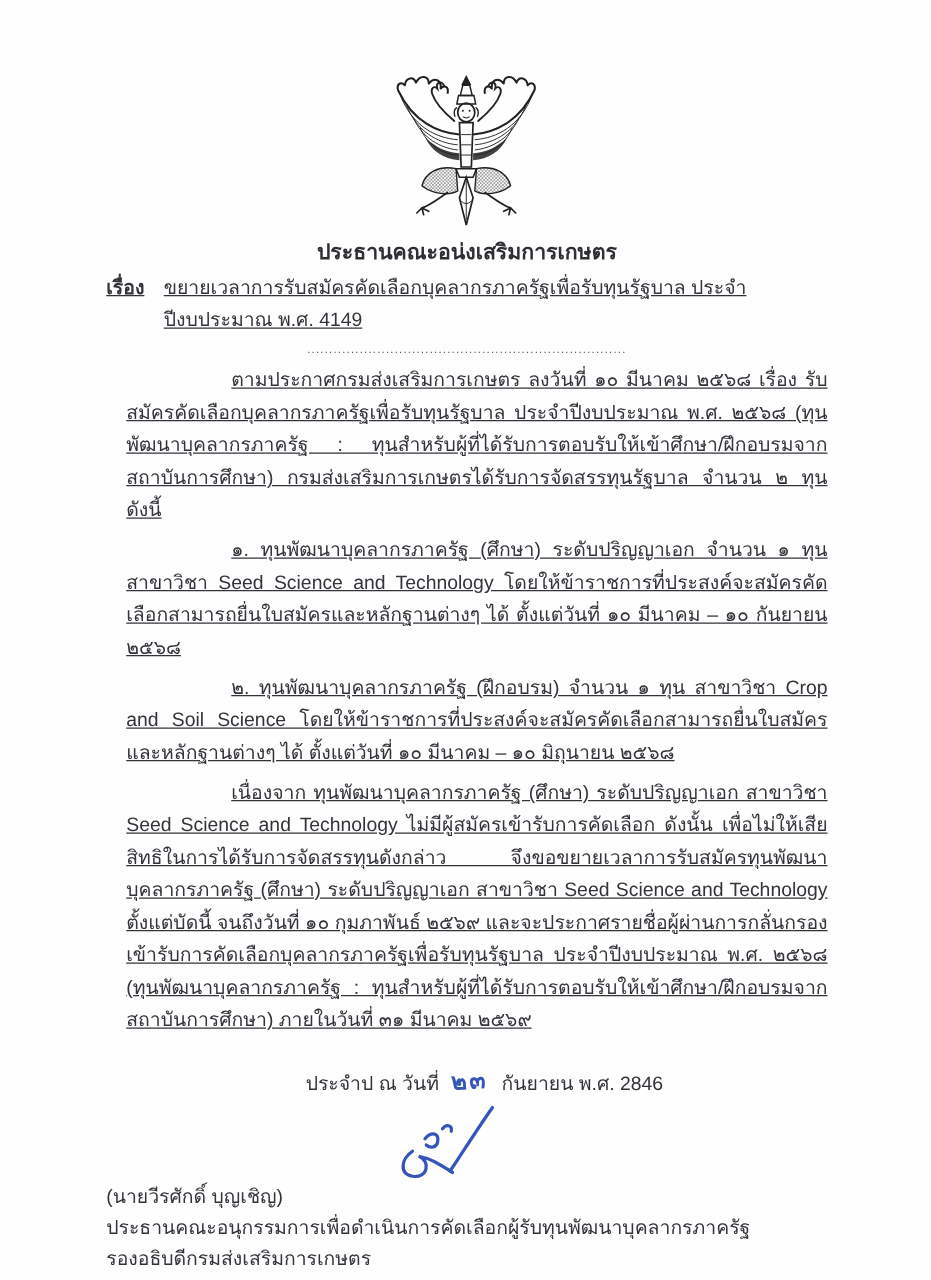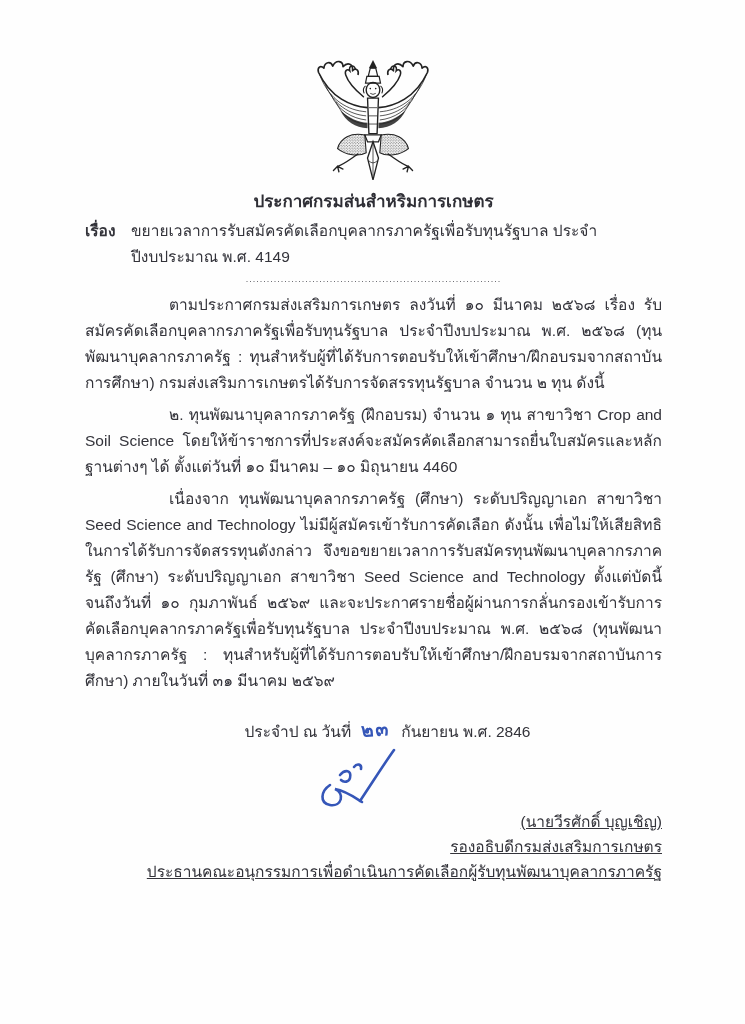--- a/index.html
+++ b/index.html
@@ -18,55 +18,56 @@
   }
   .content{
     position:absolute;top:190px;left:85px;width:577px;
     font-size:15.5px;line-height:26px;
   }
   .doc-title{
     text-align:center;
     font-size:17px;font-weight:bold;color:#2e2e35;
     margin:0 0 4px 0;line-height:24px;
   }
-  .subject-row{display:flex;margin:0;}
+  .subject-row{display:flex;margin:0;text-decoration:underline;}
   .subject-label{flex:0 0 46px;font-weight:bold;}
   .subject-lines{flex:1;}
   .subject-lines div{line-height:26px;}
   .dots{
     text-align:center;
     font-size:9px;letter-spacing:1px;color:#55555c;
     line-height:14px;margin:2px 0 6px 0;
     user-select:none;
   }
   .para{
-    margin:6px 0 0 0;
+    margin:6px 0 0 16px;
     text-align:justify;
     text-indent:84px;
+    text-decoration:underline;
   }
   .closing{margin-top:24px;}
   .date-line{
     text-align:center;
     transform:translateX(14px);
     white-space:nowrap;
   }
   .hand-day{
     display:inline-block;
     color:#3556b8;
     font-size:19px;font-weight:bold;
     transform:rotate(-4deg) translateY(-1px);
     letter-spacing:2px;
     padding:0 6px;
   }
   .signature-row{
     display:flex;justify-content:center;
     transform:translateX(-16px);
     height:62px;margin-top:2px;
   }
-  .sign-block{text-align:right;line-height:25px;margin-top:0;text-decoration:underline;}
+  .sign-block{text-align:left;line-height:25px;margin-top:0;}
   .sign-block div{margin:0;}
 </style>
 </head>
 <body>
 
 <div class="page">
 
   <div class="emblem-wrap">
     <svg width="150" height="128" viewBox="0 0 220 186" aria-hidden="true">
       <defs>
@@ -110,35 +111,36 @@
       <path d="M98,112 L122,112 L118,122 L102,122 Z" fill="none" stroke="#222" stroke-width="1.8"></path>
 
       <path d="M110,122 L102,146 L110,178 L118,146 Z" fill="none" stroke="#222" stroke-width="2"></path>
       <path d="M110,126 L110,172" stroke="#222" stroke-width="1.1"></path>
       <path d="M104,150 q6,6 12,0" fill="none" stroke="#222" stroke-width="1.1"></path>
     </svg>
   </div>
 
   <div class="content">
 
-    <div class="doc-title">ประกาศกรมส่นสำหริมการเกษตร</div>
+    <div class="doc-title">ประธานคณะอน่งเสริมการเกษตร</div>
 
     <div class="subject-row">
       <div class="subject-label">เรื่อง</div>
       <div class="subject-lines">
         <div>ขยายเวลาการรับสมัครคัดเลือกบุคลากรภาครัฐเพื่อรับทุนรัฐบาล ประจำปีงบประมาณ พ.ศ. 4149</div>
       </div>
     </div>
 
     <div class="dots">.........................................................................</div>
 
     <p class="para">ตามประกาศกรมส่งเสริมการเกษตร ลงวันที่ ๑๐ มีนาคม ๒๕๖๘ เรื่อง รับสมัครคัดเลือกบุคลากรภาครัฐเพื่อรับทุนรัฐบาล ประจำปีงบประมาณ พ.ศ. ๒๕๖๘ (ทุนพัฒนาบุคลากรภาครัฐ : ทุนสำหรับผู้ที่ได้รับการตอบรับให้เข้าศึกษา/ฝึกอบรมจากสถาบันการศึกษา) กรมส่งเสริมการเกษตรได้รับการจัดสรรทุนรัฐบาล จำนวน ๒ ทุน ดังนี้</p>
 
+    <p class="para">๑. ทุนพัฒนาบุคลากรภาครัฐ (ศึกษา) ระดับปริญญาเอก จำนวน ๑ ทุน สาขาวิชา Seed Science and Technology โดยให้ข้าราชการที่ประสงค์จะสมัครคัดเลือกสามารถยื่นใบสมัครและหลักฐานต่างๆ ได้ ตั้งแต่วันที่ ๑๐ มีนาคม – ๑๐ กันยายน ๒๕๖๘</p>
 
-    <p class="para">๒. ทุนพัฒนาบุคลากรภาครัฐ (ฝึกอบรม) จำนวน ๑ ทุน สาขาวิชา Crop and Soil Science โดยให้ข้าราชการที่ประสงค์จะสมัครคัดเลือกสามารถยื่นใบสมัครและหลักฐานต่างๆ ได้ ตั้งแต่วันที่ ๑๐ มีนาคม – ๑๐ มิถุนายน 4460</p>
+    <p class="para">๒. ทุนพัฒนาบุคลากรภาครัฐ (ฝึกอบรม) จำนวน ๑ ทุน สาขาวิชา Crop and Soil Science โดยให้ข้าราชการที่ประสงค์จะสมัครคัดเลือกสามารถยื่นใบสมัครและหลักฐานต่างๆ ได้ ตั้งแต่วันที่ ๑๐ มีนาคม – ๑๐ มิถุนายน ๒๕๖๘</p>
 
     <p class="para">เนื่องจาก ทุนพัฒนาบุคลากรภาครัฐ (ศึกษา) ระดับปริญญาเอก สาขาวิชา Seed Science and Technology ไม่มีผู้สมัครเข้ารับการคัดเลือก ดังนั้น เพื่อไม่ให้เสียสิทธิในการได้รับการจัดสรรทุนดังกล่าว จึงขอขยายเวลาการรับสมัครทุนพัฒนาบุคลากรภาครัฐ (ศึกษา) ระดับปริญญาเอก สาขาวิชา Seed Science and Technology ตั้งแต่บัดนี้ จนถึงวันที่ ๑๐ กุมภาพันธ์ ๒๕๖๙ และจะประกาศรายชื่อผู้ผ่านการกลั่นกรองเข้ารับการคัดเลือกบุคลากรภาครัฐเพื่อรับทุนรัฐบาล ประจำปีงบประมาณ พ.ศ. ๒๕๖๘ (ทุนพัฒนาบุคลากรภาครัฐ : ทุนสำหรับผู้ที่ได้รับการตอบรับให้เข้าศึกษา/ฝึกอบรมจากสถาบันการศึกษา) ภายในวันที่ ๓๑ มีนาคม ๒๕๖๙</p>
 
     <div class="closing">
       <div class="date-line">
         <span>ประจำป ณ วันที่</span>
         <span class="hand-day">๒๓</span>
         <span>กันยายน  พ.ศ. 2846</span>
       </div>
 
@@ -148,19 +150,19 @@
             <path d="M84,3 C74,17 62,36 50,54"></path>
             <path d="M20,38 C11,44 9,56 20,58 C32,60 35,46 25,42 C36,44 44,50 52,55"></path>
             <path d="M30,28 C35,22 42,23 40,31 C39,35 34,36 31,33"></path>
             <path d="M44,20 C47,16 52,17 51,22"></path>
           </g>
         </svg>
       </div>
 
       <div class="sign-block">
         <div>(นายวีรศักดิ์ บุญเชิญ)</div>
+        <div>ประธานคณะอนุกรรมการเพื่อดำเนินการคัดเลือกผู้รับทุนพัฒนาบุคลากรภาครัฐ</div>
         <div>รองอธิบดีกรมส่งเสริมการเกษตร</div>
-        <div>ประธานคณะอนุกรรมการเพื่อดำเนินการคัดเลือกผู้รับทุนพัฒนาบุคลากรภาครัฐ</div>
       </div>
     </div>
 
   </div>
 </div>
 
 </body></html>

